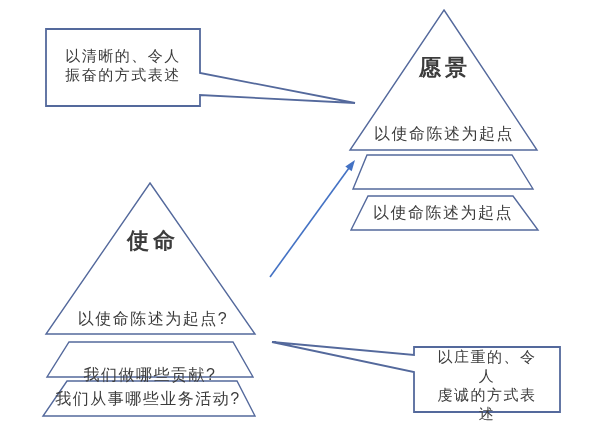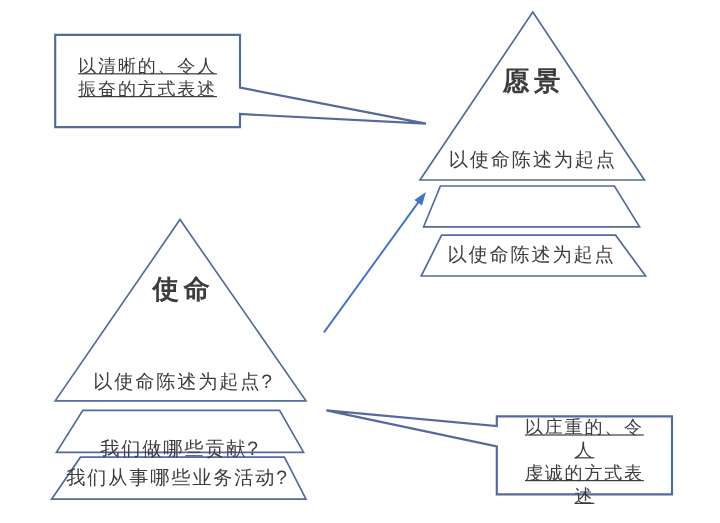--- a/index.html
+++ b/index.html
@@ -32,21 +32,20 @@
     white-space: nowrap;
     text-align: center;
   }
   .layer-label { font-size: 16px; letter-spacing: 1.5px; }
   .pyramid-title { font-size: 22px; font-weight: bold; letter-spacing: 4px; }
   .callout-text {
     font-size: 15px;
     line-height: 19px;
     letter-spacing: 1.5px;
     white-space: pre-line;
-    text-decoration: underline;
   }
 </style>
 </head>
 <body>
 
 <div class="canvas">
 
   <svg width="600" height="436" viewBox="0 0 600 436">
 
     <polygon class="shape" points="444,10 537,150 350,150"></polygon>

